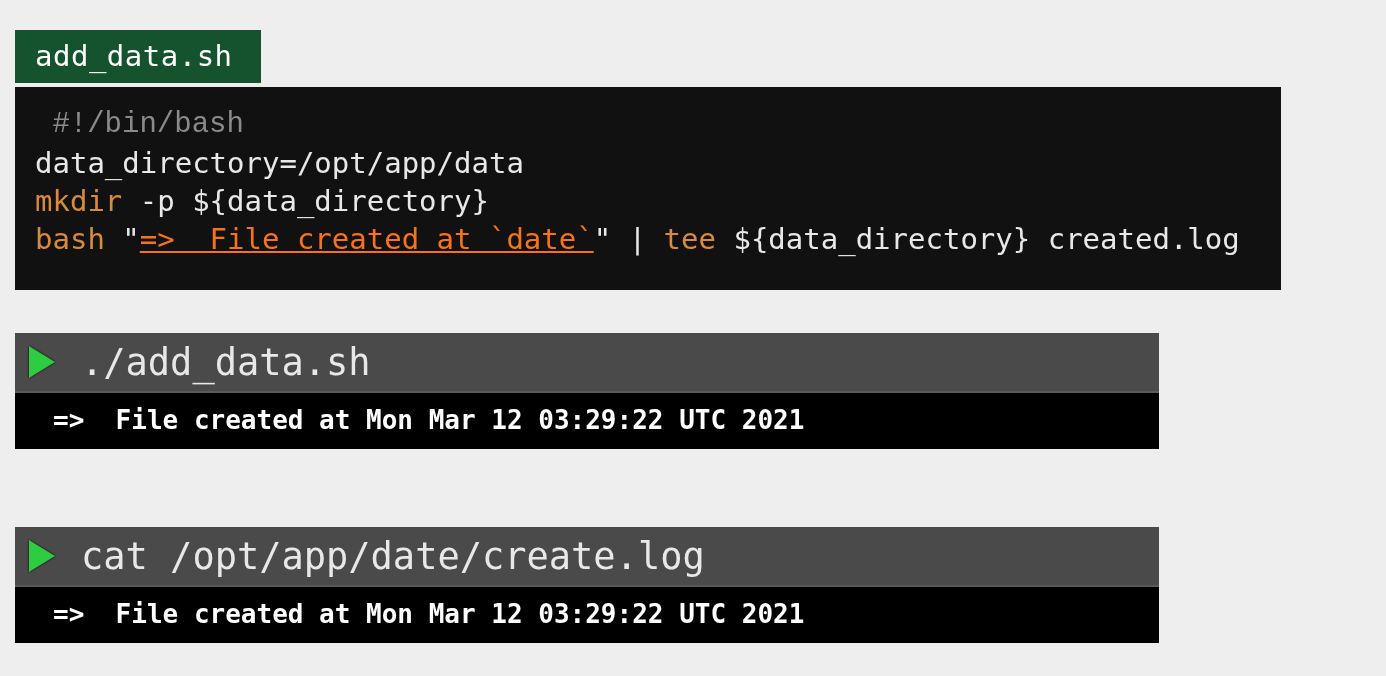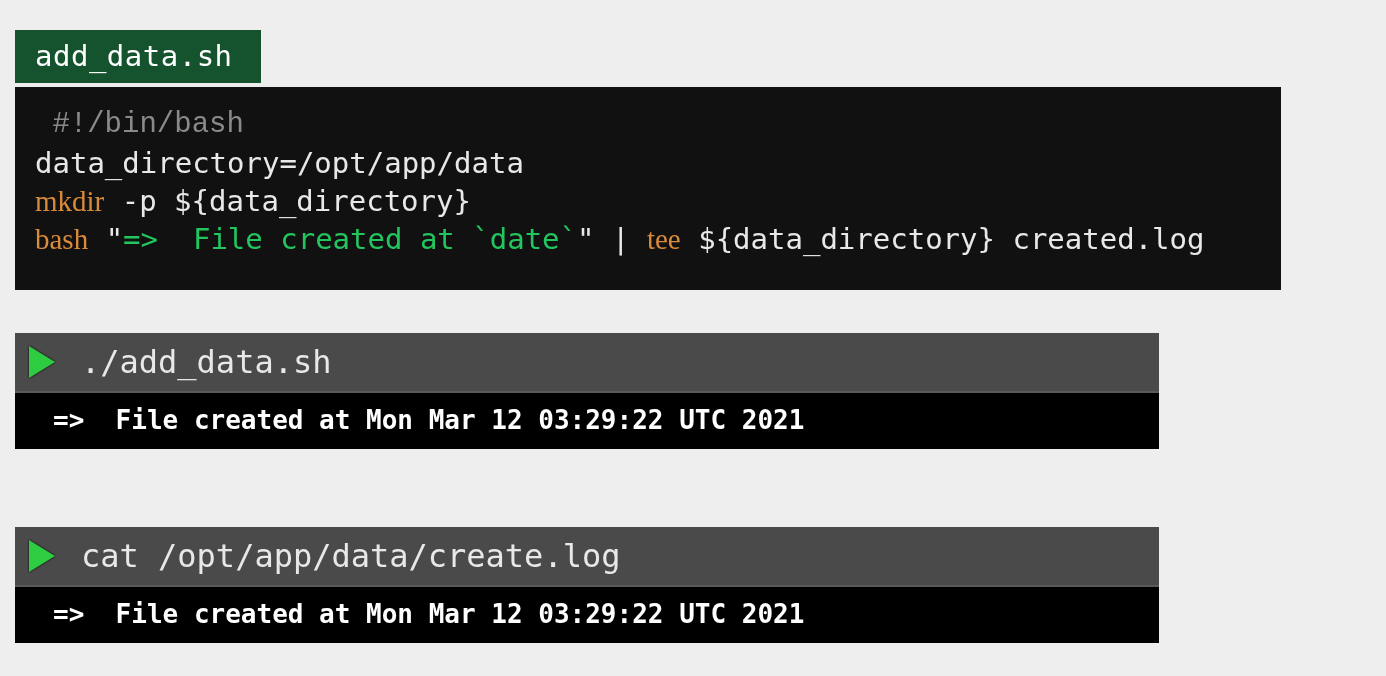--- a/index.html
+++ b/index.html
@@ -35,22 +35,22 @@
     width: 1266px;
     background: #111111;
     color: #e8e8e8;
     padding: 16px 0px 32px 20px;
     box-sizing: border-box;
     font-size: 29px;
     line-height: 38px;
     white-space: pre;
   }
   .c-comment { color: #8a8a8a; font-family: Liberation Mono, monospace; }
-  .c-cmd     { color: #d98a3a; font-family: Liberation Serif, serif; }   
-  .c-str     { color: #22c55e; }   
+  .c-cmd     { color: #d98a3a; }   
+  .c-str     { color: #f97316; text-decoration: underline; }   
   .c-plain   { color: #e8e8e8; }
   
   .term {
     position: absolute;
     left: 15px;
     width: 1144px;
     box-sizing: border-box;
   }
   .term-header {
     background: #4a4a4a;
@@ -63,21 +63,21 @@
     width: 0; height: 0;
     border-top: 16px solid transparent;
     border-bottom: 16px solid transparent;
     border-left: 26px solid #2ecc40;
     margin-left: 14px;
     margin-right: 26px;
     filter: drop-shadow(0 0 1px #000);
   }
   .term-cmd {
     color: #e8e8e8;
-    font-size: 32px;
+    font-size: 37px;
     font-family: "Menlo","Consolas","DejaVu Sans Mono",monospace;
   }
   .term-output {
     background: #000000;
     color: #ffffff;
     font-weight: bold;
     font-size: 26px;
     padding: 12px 0px 14px 38px;
     white-space: pre;
     font-family: "Menlo","Consolas","DejaVu Sans Mono",monospace;
@@ -101,18 +101,18 @@
     <div class="term-header">
       <div class="play"></div>
       <div class="term-cmd">./add_data.sh</div>
     </div>
     <div class="term-output">=&gt;  File created at Mon Mar 12 03:29:22 UTC 2021</div>
   </div>
 
   <div class="term" id="term2">
     <div class="term-header">
       <div class="play"></div>
-      <div class="term-cmd">cat /opt/app/data/create.log</div>
+      <div class="term-cmd">cat /opt/app/date/create.log</div>
     </div>
     <div class="term-output">=&gt;  File created at Mon Mar 12 03:29:22 UTC 2021</div>
   </div>
 
 </div>
 
 </body></html>

